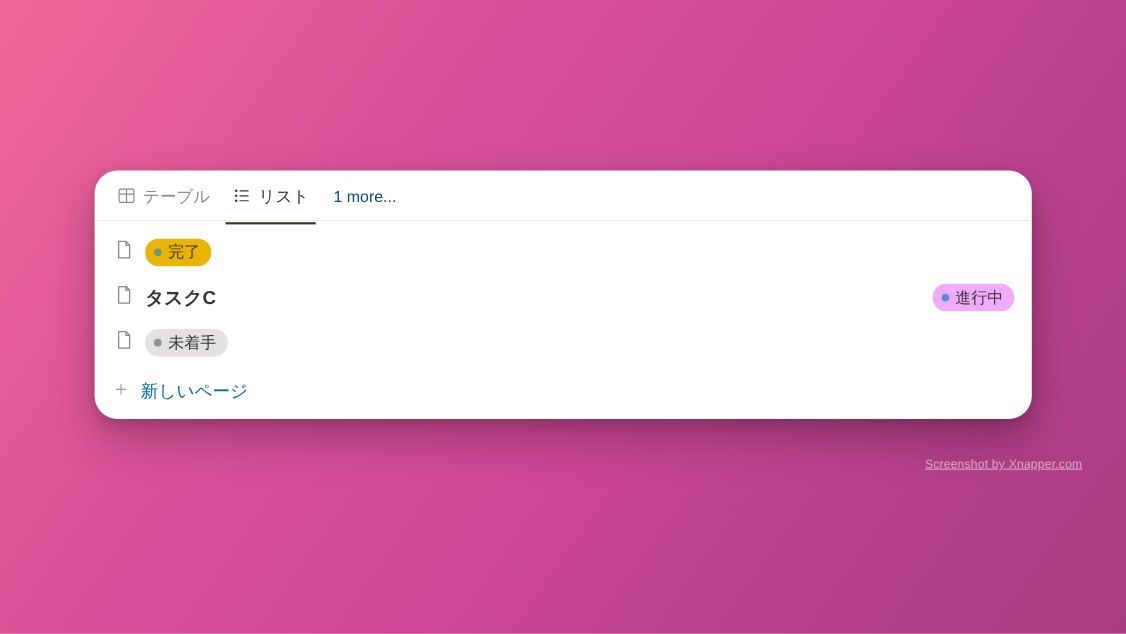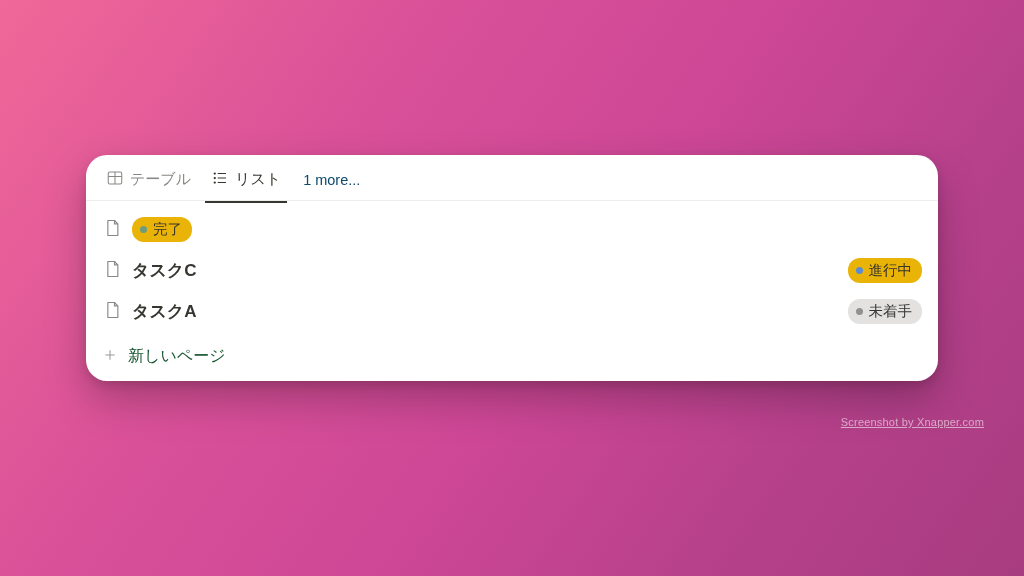--- a/index.html
+++ b/index.html
@@ -93,30 +93,30 @@
       font-size: 14.5px;
       color: #37352f;
     }
     .badge .dot {
       width: 7px;
       height: 7px;
       border-radius: 50%;
     }
     .badge.green { background: #eab308; }
     .badge.green .dot { background: #6c9b7d; }
-    .badge.blue { background: #eab308; }
+    .badge.blue { background: #f0abfc; }
     .badge.blue .dot { background: #5a8cd6; }
     .badge.grey { background: #e3e2e0; }
     .badge.grey .dot { background: #91918e; }
     .new-page {
       display: flex;
       align-items: center;
       gap: 10px;
       padding: 10px 16px 14px 16px;
-      color: #14532d;
+      color: #0369a1;
       font-size: 16px;
       cursor: pointer;
     }
     .new-page .plus svg { width: 16px; height: 16px; stroke: #9b9a97; stroke-width: 1.6; }
     .watermark {
       position: absolute;
       right: 40px;
       top: calc(50% + 128px);
       color: rgba(255,255,255,0.55);
       font-size: 11px;
@@ -186,21 +186,20 @@
         <span>進行中</span>
       </span>
     </div>
     <div class="item">
       <span class="doc-icon">
         <svg viewBox="0 0 24 24">
             <path d="M7 3h8l4 4v14a0 0 0 0 1 0 0H7a0 0 0 0 1 0 0V3z" stroke-linejoin="round"></path>
             <path d="M15 3v4h4"></path>
           </svg>
       </span>
-      <span class="title">タスクA</span>
       <span class="badge grey">
         <span class="dot"></span>
         <span>未着手</span>
       </span>
     </div>
   </div>
 
   <div class="new-page">
     <span class="plus">
       <svg viewBox="0 0 24 24" fill="none">

